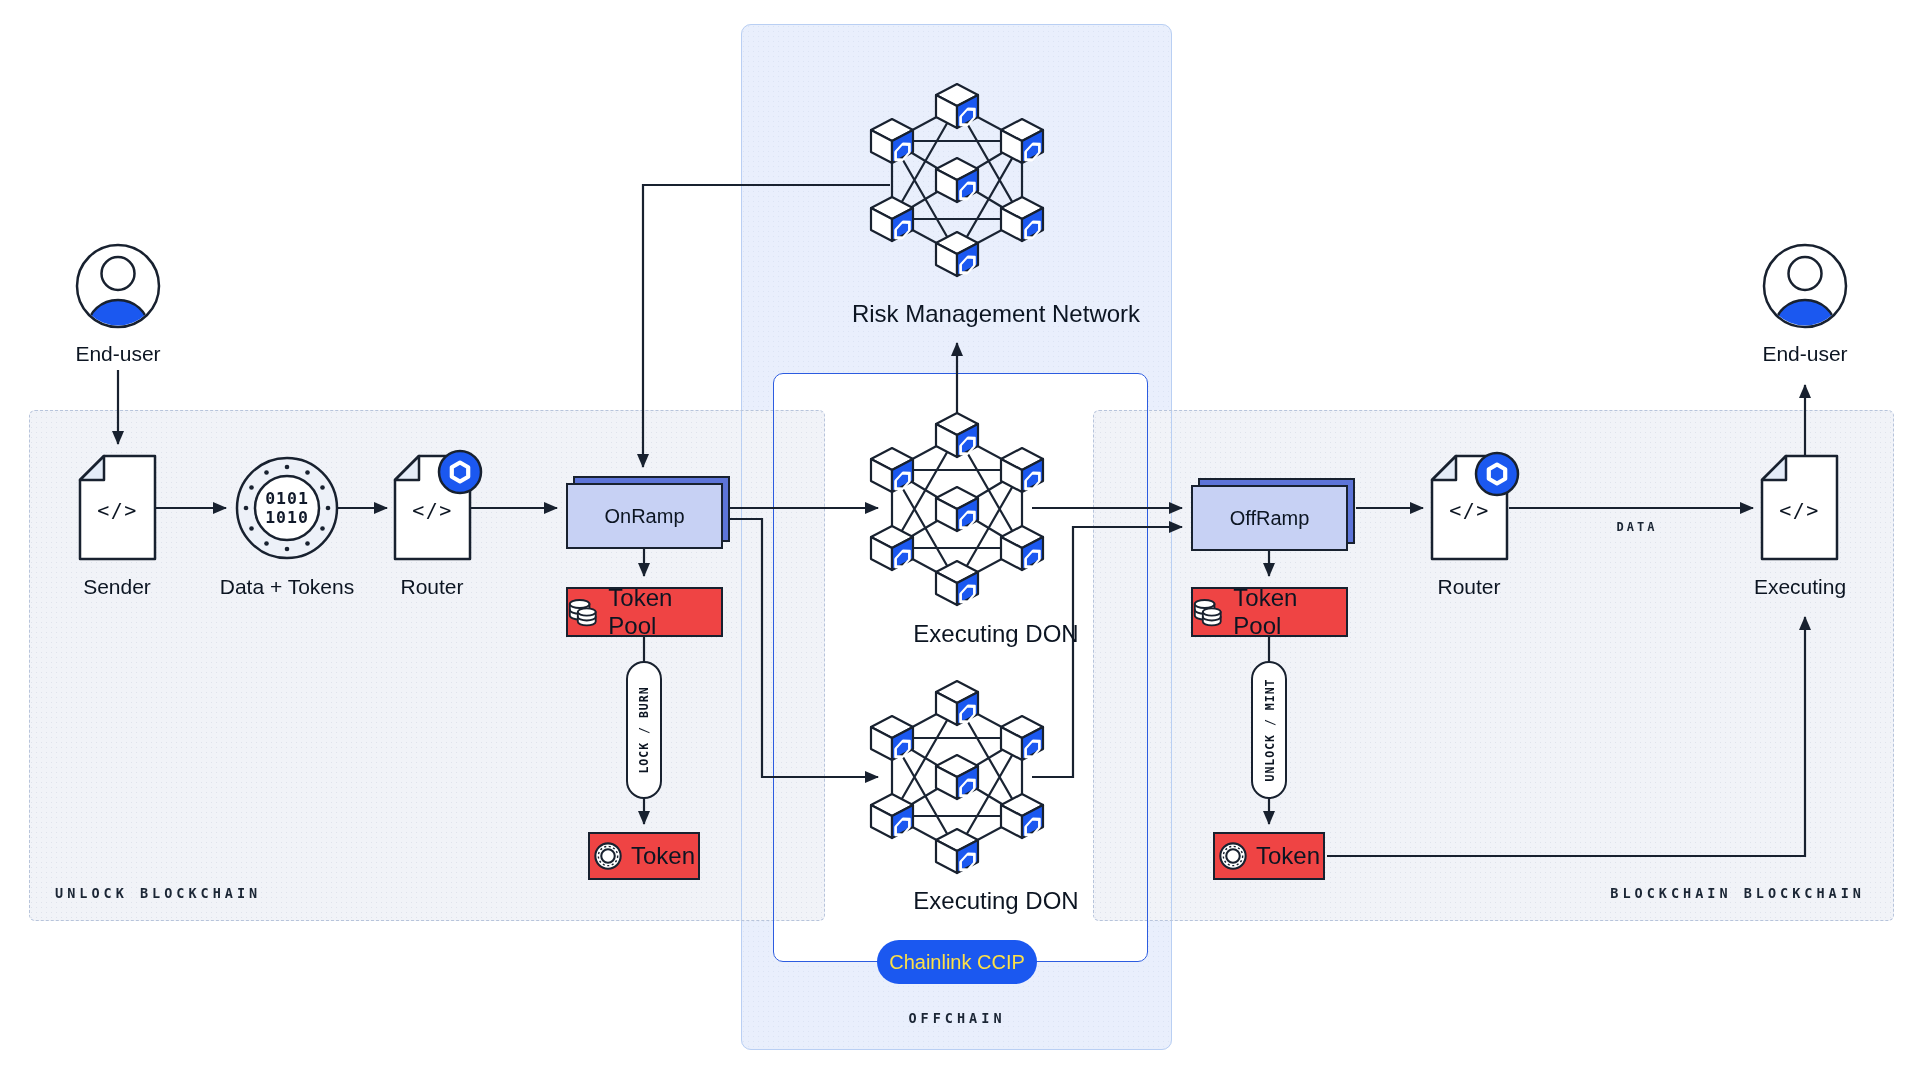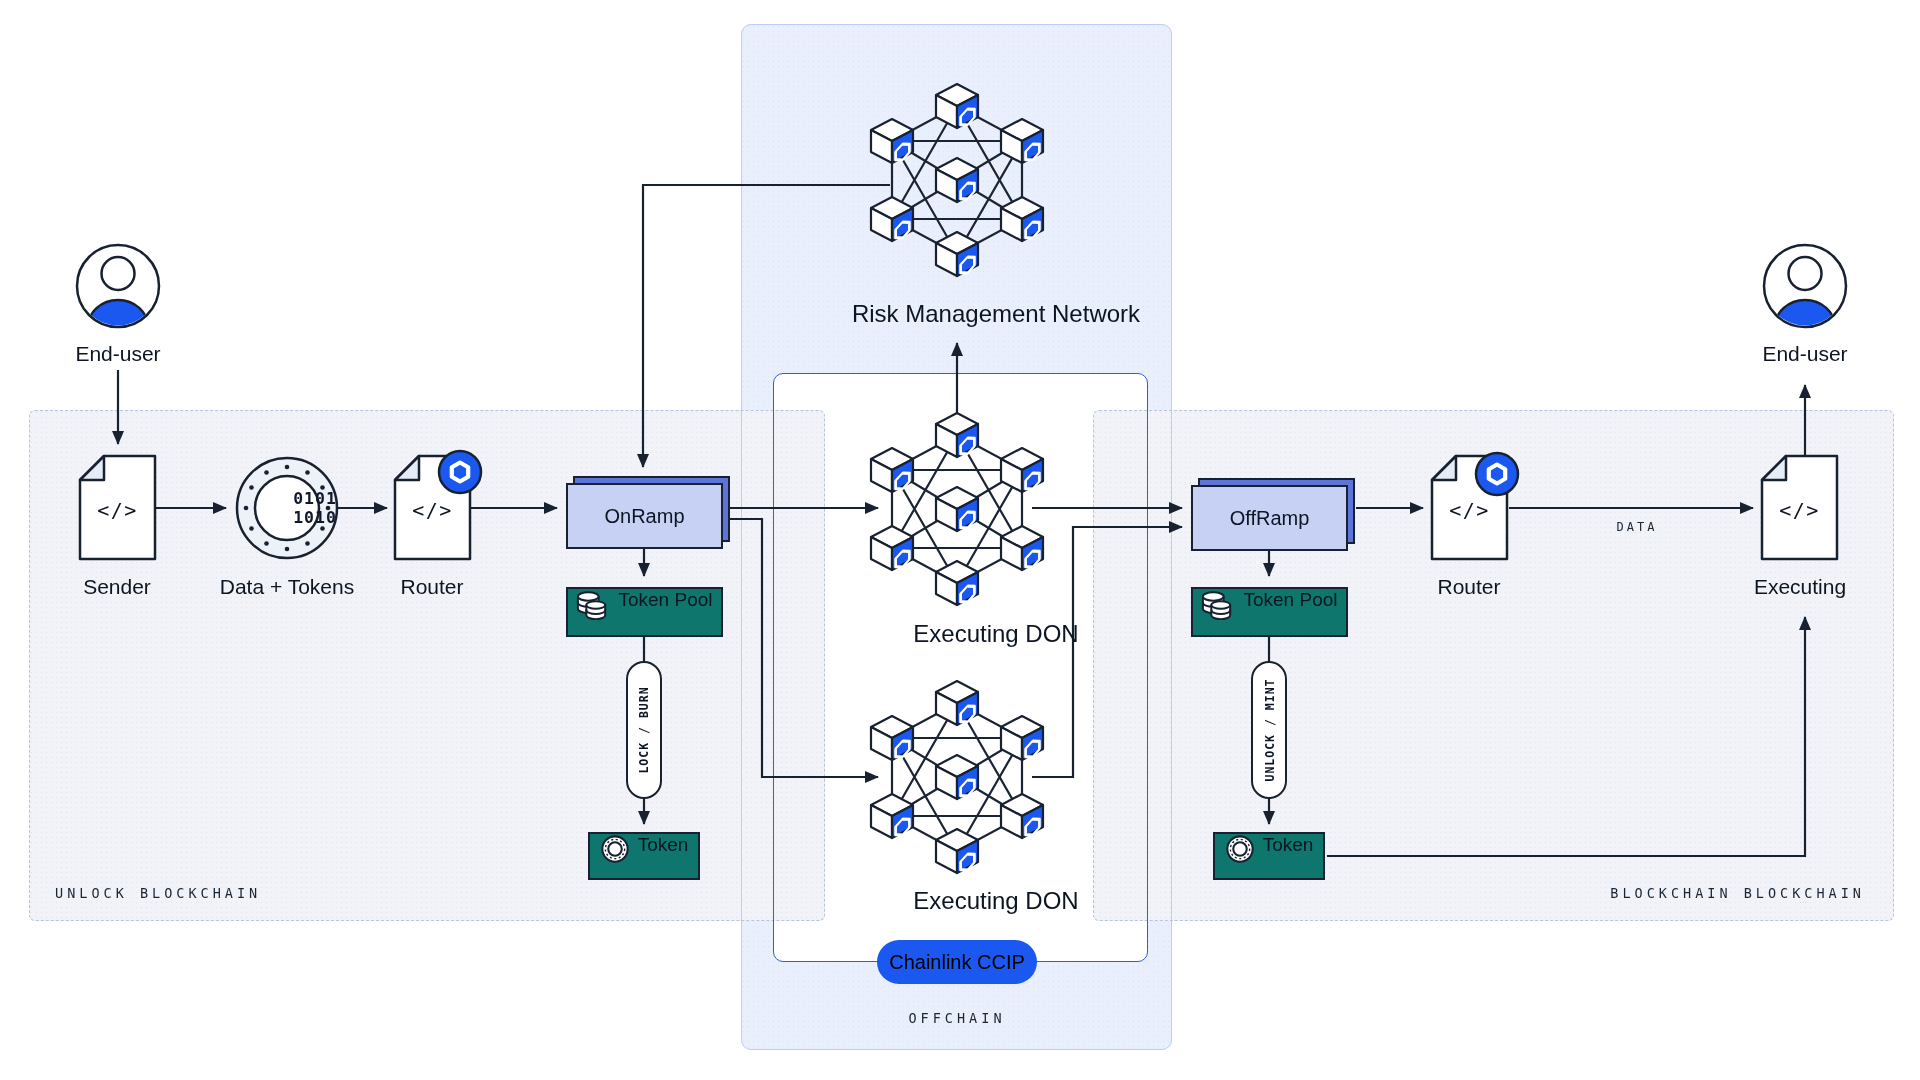--- a/index.html
+++ b/index.html
@@ -20,41 +20,41 @@
     background-image:radial-gradient(rgba(150,165,190,0.20) 0.8px,transparent 0.8px);background-size:5px 5px;}
   .border-offchain{border:1.5px solid var(--offchain-border);border-radius:10px;z-index:4;}
   .border-inner{border:1.8px solid var(--inner-border);border-radius:10px;z-index:4;}
   .border-panel{border:1.5px dashed var(--panel-border);border-radius:6px;z-index:4;}
   svg.layer{position:absolute;left:0;top:0;z-index:5;}
 
   .node-label{position:absolute;z-index:6;transform:translateX(-50%);font-size:21px;
     font-weight:500;white-space:nowrap;color:var(--text);}
   .big-label{font-size:24px;margin-left:39px;}
   .mono-label{position:absolute;z-index:6;font-family:"DejaVu Sans Mono",monospace;
-    font-size:13.5px;font-weight:400;letter-spacing:4px;color:#1b2635;white-space:nowrap;}
+    font-size:13.5px;font-weight:700;letter-spacing:4px;color:#1b2635;white-space:nowrap;}
   .data-label{font-size:12px;letter-spacing:3px;transform:translateX(-50%);}
   .binary{position:absolute;z-index:6;transform:translate(-50%,-50%);text-align:center;
     font-family:"DejaVu Sans Mono",monospace;font-size:16.5px;font-weight:700;line-height:19px;
-    letter-spacing:1px;color:#10192a;margin-left:28px;}
+    letter-spacing:1px;color:#10192a;}
 
   .ramp{position:absolute;z-index:6;width:157px;height:66px;}
   .ramp .back{position:absolute;left:7px;top:-7px;width:100%;height:100%;box-sizing:border-box;
     background:var(--ramp-back);border:2.5px solid var(--ink);}
   .ramp .front{position:absolute;left:0;top:0;width:100%;height:100%;box-sizing:border-box;
     background:var(--ramp-front);border:2.5px solid var(--ink);display:flex;align-items:center;
     justify-content:center;font-size:20px;font-weight:500;}
 
-  .wbox{position:absolute;z-index:6;background:#0f766e;border:2.4px solid var(--ink);box-sizing:border-box;
-    display:flex;align-items:flex-start;justify-content:center;gap:10px;font-size:19px;font-weight:500;}
+  .wbox{position:absolute;z-index:6;background:#ef4444;border:2.4px solid var(--ink);box-sizing:border-box;
+    display:flex;align-items:center;justify-content:center;gap:10px;font-size:24px;font-weight:500;}
   .pill{position:absolute;z-index:6;width:36px;height:138px;background:#fff;border:2.4px solid var(--ink);
     border-radius:18px;box-sizing:border-box;display:flex;align-items:center;justify-content:center;}
   .pill span{transform:rotate(-90deg);white-space:nowrap;font-family:"DejaVu Sans Mono",monospace;
     font-size:11.5px;font-weight:600;letter-spacing:1px;color:var(--text);}
   .ccip-badge{position:absolute;z-index:7;width:160px;height:44px;border-radius:22px;
-    background:var(--accent-blue);color:#000000;display:flex;align-items:center;justify-content:center;
+    background:var(--accent-blue);color:#fde047;display:flex;align-items:center;justify-content:center;
     font-size:20px;font-weight:500;}
 
   
   .edge{stroke:var(--ink);stroke-width:2.2;fill:none;}
   .mesh{stroke:#1a2433;stroke-width:2.2;fill:none;}
   .ic{stroke:var(--ink);stroke-width:2.5;stroke-linejoin:round;stroke-linecap:round;}
   .fw{fill:#fff;}
   .fblue{fill:var(--accent-blue);}
   .ffold{fill:var(--fold-fill);}
   .fring{fill:var(--medallion-ring);}

